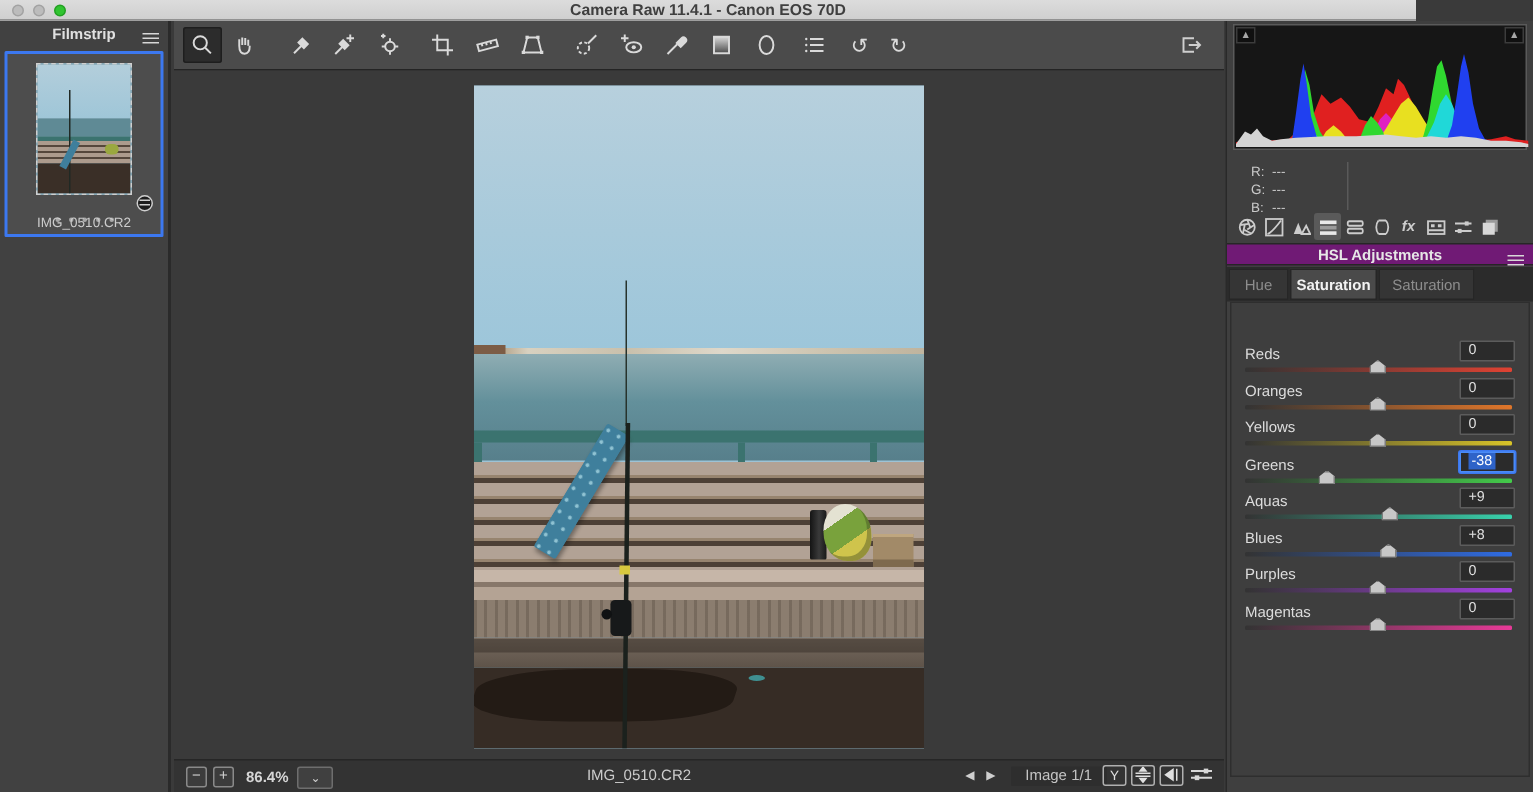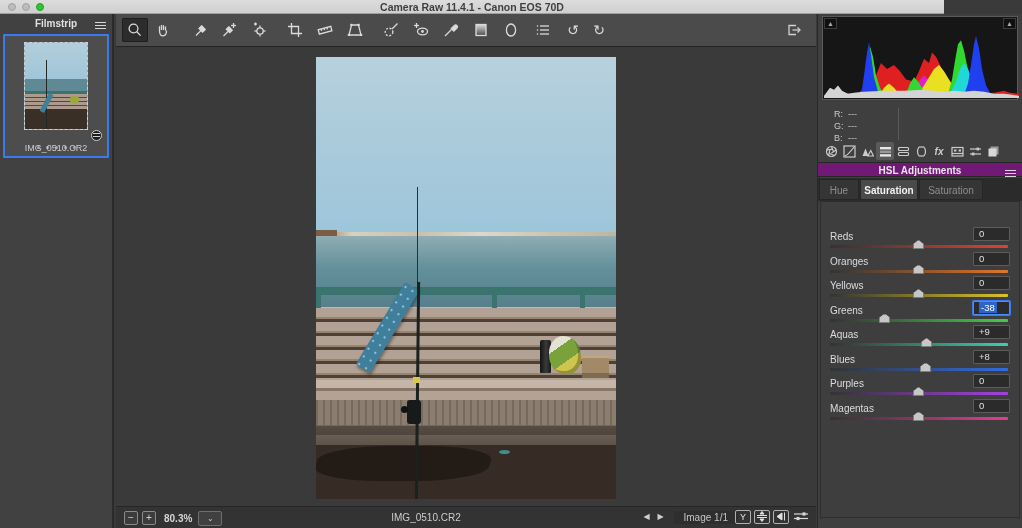--- a/index.html
+++ b/index.html
@@ -358,21 +358,21 @@
       <div class="green-bag"></div>
       <div class="wood-box"></div>
       <div class="teal-spot"></div>
     </div>
   </div>
 
   <div class="bottombar">
     <div class="zoom-group">
       <div class="sq-btn">−</div>
       <div class="sq-btn">+</div>
-      <span class="zoom-level">80.3%</span>
+      <span class="zoom-level">86.4%</span>
       <div class="zoom-drop">⌄</div>
     </div>
     <div class="bb-filename">IMG_0510.CR2</div>
     <div class="nav-group">
       <div class="nav-arrow">◀</div>
       <div class="nav-arrow">▶</div>
       <span class="nav-count">Image 1/1</span>
     </div>
     <div class="view-group">
       <div class="view-btn">Y</div>

